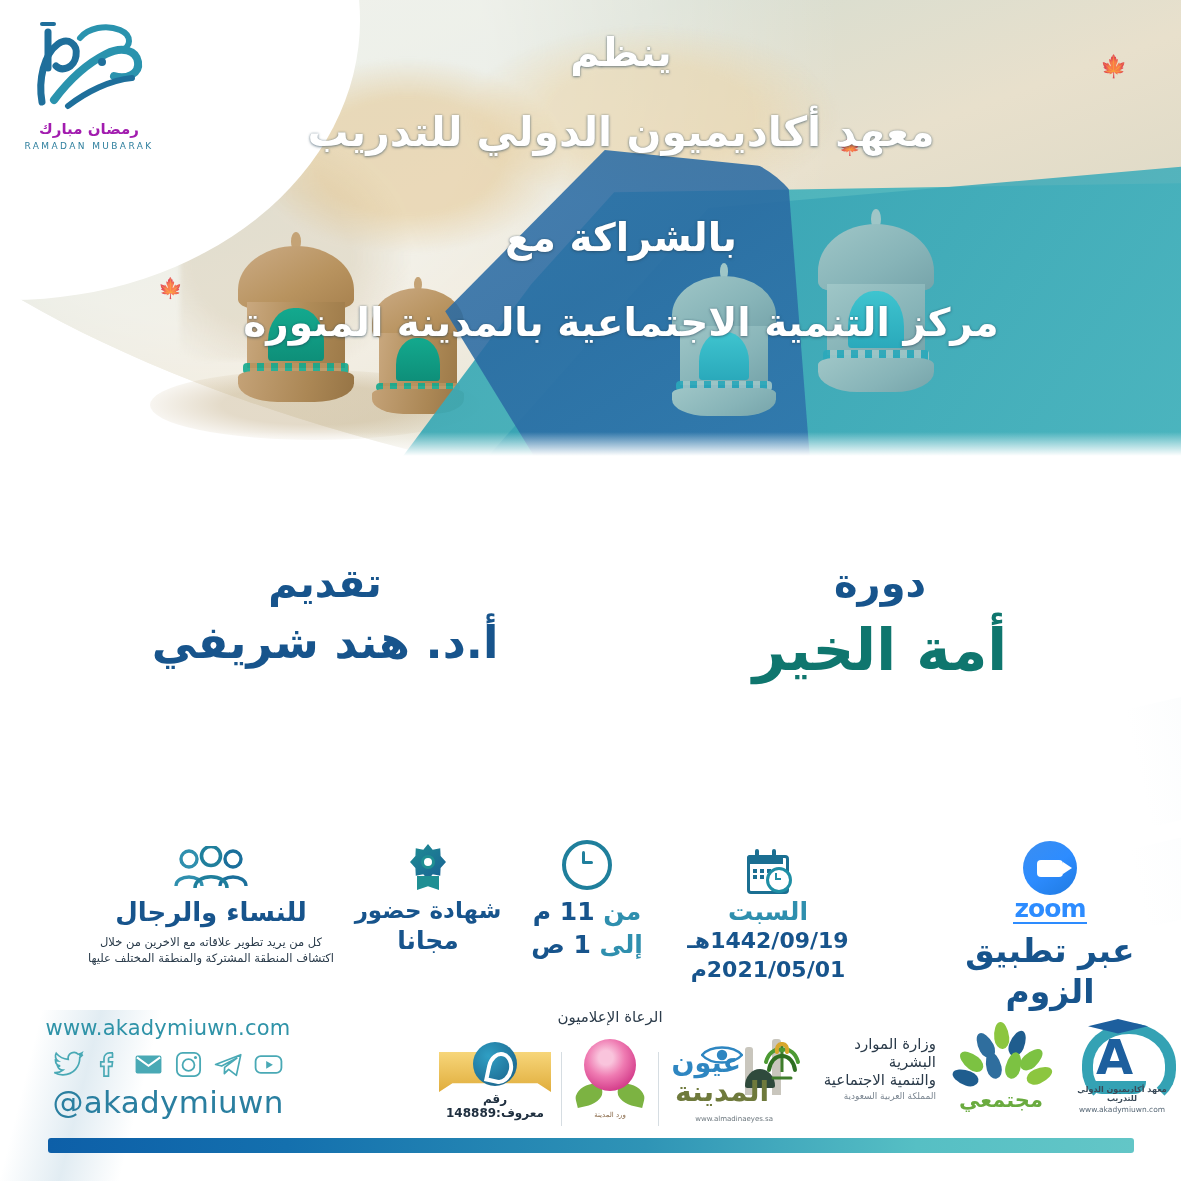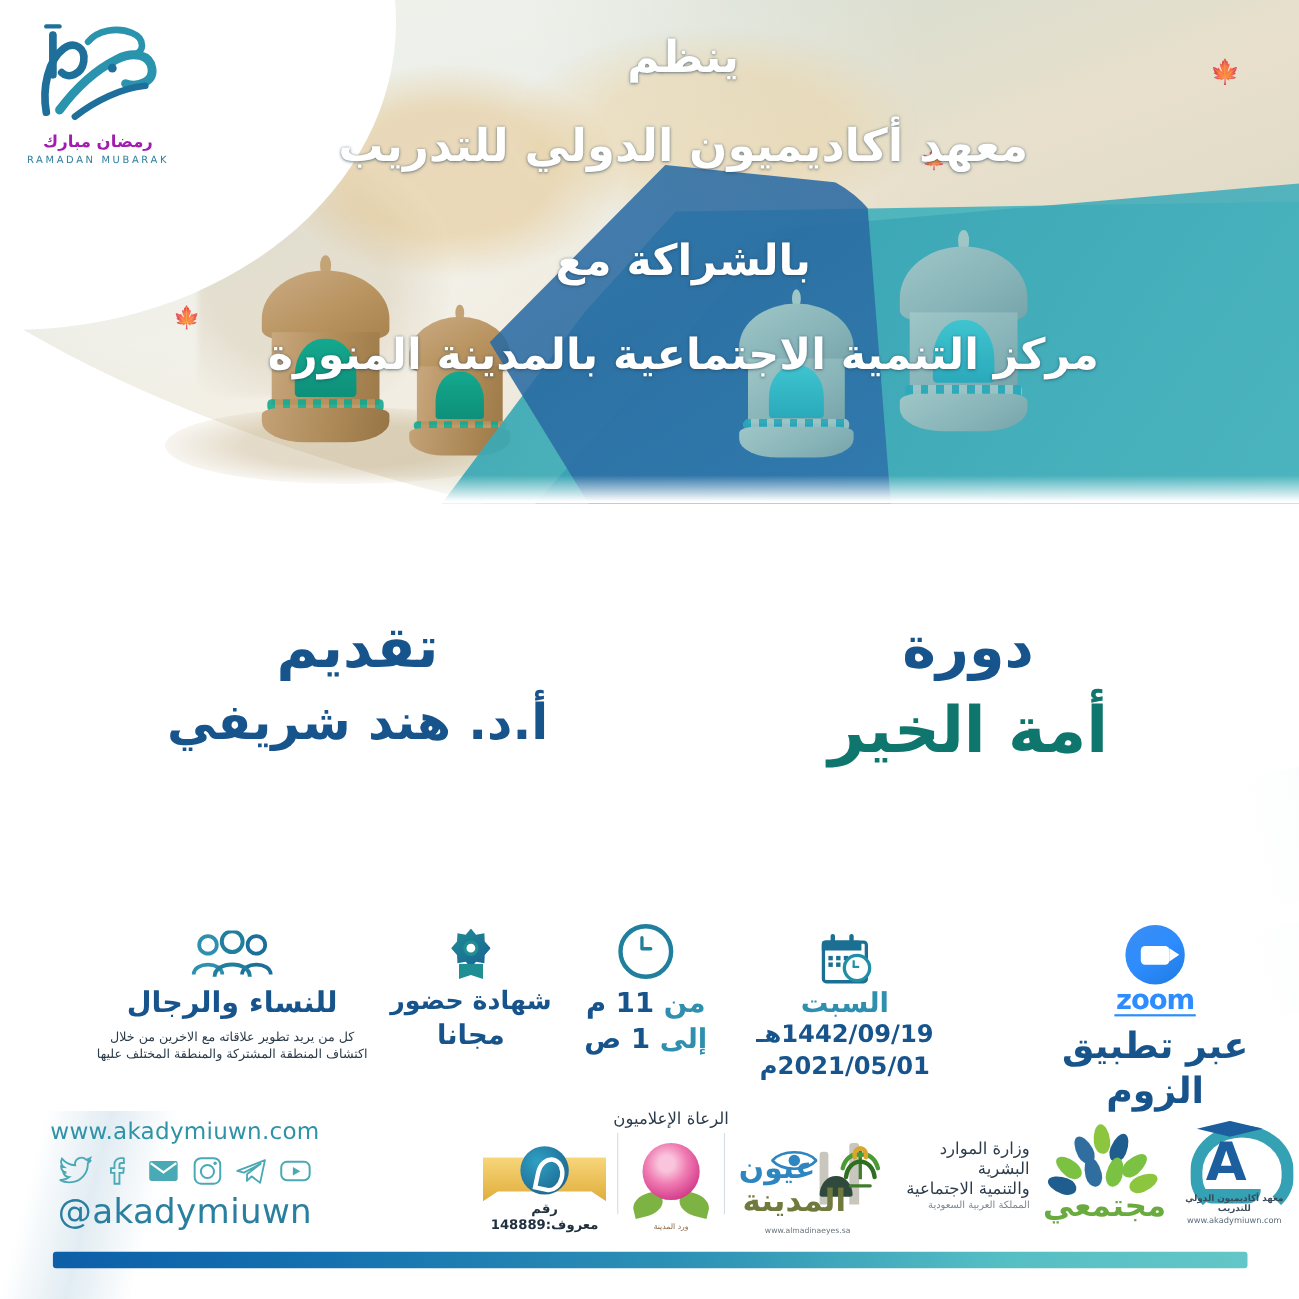--- a/index.html
+++ b/index.html
@@ -118,21 +118,21 @@
     position:absolute;left:-60px;top:700px;width:1320px;height:80px;
     background:linear-gradient(90deg,rgba(223,233,238,.0),rgba(214,229,236,.7),rgba(223,233,238,.0));
     transform:rotate(-13deg);
   }
 
   
   .titles{position:absolute;left:0;top:560px;width:1181px;height:160px;}
   .title-block{position:absolute;text-align:center;direction:rtl;color:#17548c;}
   .tb-right{right:86px;top:0;width:430px;}
   .tb-left{left:110px;top:0;width:430px;}
-  .t-small{font-size:52px;font-weight:bold;line-height:1.15;color:#17548c;}
+  .t-small{font-size:40px;font-weight:bold;line-height:1.15;color:#17548c;}
   .t-big{font-size:58px;font-weight:bold;line-height:1.2;margin-top:10px;color:#0f766e;}
   .t-name{font-size:45px;font-weight:bold;line-height:1.2;margin-top:10px;color:#17548c;}
 
   
   .info-row{position:absolute;left:0;top:838px;width:1181px;height:170px;}
   .info-col{position:absolute;top:0;text-align:center;direction:rtl;}
   .ic-icon{height:52px;display:flex;align-items:flex-end;justify-content:center;margin-bottom:6px;}
   .ic-title{font-size:23px;font-weight:bold;color:#17548c;line-height:1.25;}
   .ic-title .hl{color:#2f8fae;}
   .ic-sub{font-size:22px;color:#17548c;line-height:1.3;font-weight:bold;}
@@ -183,21 +183,21 @@
   
   .footer{position:absolute;left:0;top:1008px;width:1181px;height:150px;}
   .contact{position:absolute;left:18px;top:8px;width:300px;text-align:center;direction:ltr;}
   .site{font-size:21px;color:#2f93a8;letter-spacing:.2px;}
   .socials{display:flex;justify-content:center;gap:9px;margin-top:9px;}
   .sico{width:31px;height:31px;color:#49a9b5;}
   .handle{font-size:31px;color:#2a7fa0;margin-top:4px;letter-spacing:.3px;}
 
   .sponsors{position:absolute;left:400px;top:0;width:420px;text-align:center;}
   .sp-label{font-size:15px;color:#2b3b4a;direction:rtl;margin-bottom:4px;}
-  .sp-row{display:flex;align-items:flex-start;justify-content:center;gap:2px;}
+  .sp-row{display:flex;align-items:flex-end;justify-content:center;gap:2px;}
   .sp-card{width:128px;height:96px;display:flex;flex-direction:column;
     align-items:center;justify-content:center;position:relative;}
   .sp-divider{width:1px;height:74px;background:#d6dde2;}
 
   .partners{position:absolute;left:800px;top:4px;width:378px;}
   .pt-row{display:flex;align-items:center;justify-content:flex-start;gap:6px;height:112px;}
   .pt-card{display:flex;flex-direction:column;align-items:center;justify-content:center;position:relative;}
 
   
   .eyes-wrap{position:relative;width:124px;height:86px;}
@@ -238,22 +238,22 @@
     border-radius:0 0 12px 12px;}
   .al-t1{position:absolute;left:0;bottom:12px;width:112px;text-align:center;
     font-size:8px;color:#3a4a58;direction:rtl;font-weight:bold;}
   .al-t2{position:absolute;left:0;bottom:1px;width:112px;text-align:center;
     font-size:7.5px;color:#5a6a78;direction:ltr;}
 
   
   .mojt{position:relative;width:118px;height:100px;}
   .mj-burst{position:absolute;left:14px;top:0;width:92px;height:70px;}
   .mj-leaf{position:absolute;width:15px;height:27px;border-radius:50% 50% 50% 50%/60% 60% 40% 40%;}
-  .mj-word{position:absolute;left:0;bottom:6px;width:118px;text-align:right;
-    font-size:28px;font-weight:bold;color:#6aab3f;direction:rtl;}
+  .mj-word{position:absolute;left:0;bottom:6px;width:118px;text-align:center;
+    font-size:21px;font-weight:bold;color:#6aab3f;direction:rtl;}
 
   
   .minis{position:relative;width:176px;height:100px;display:flex;align-items:center;gap:5px;}
   .mn-txt{direction:rtl;text-align:right;flex:1;}
   .mn-l1{font-size:15px;color:#2b3b4a;line-height:1.22;}
   .mn-l2{font-size:15px;color:#2b3b4a;line-height:1.22;}
   .mn-l3{font-size:9px;color:#7a8590;letter-spacing:1.1px;margin-top:2px;}
   .mn-palm{position:relative;width:44px;height:60px;}
 
   

